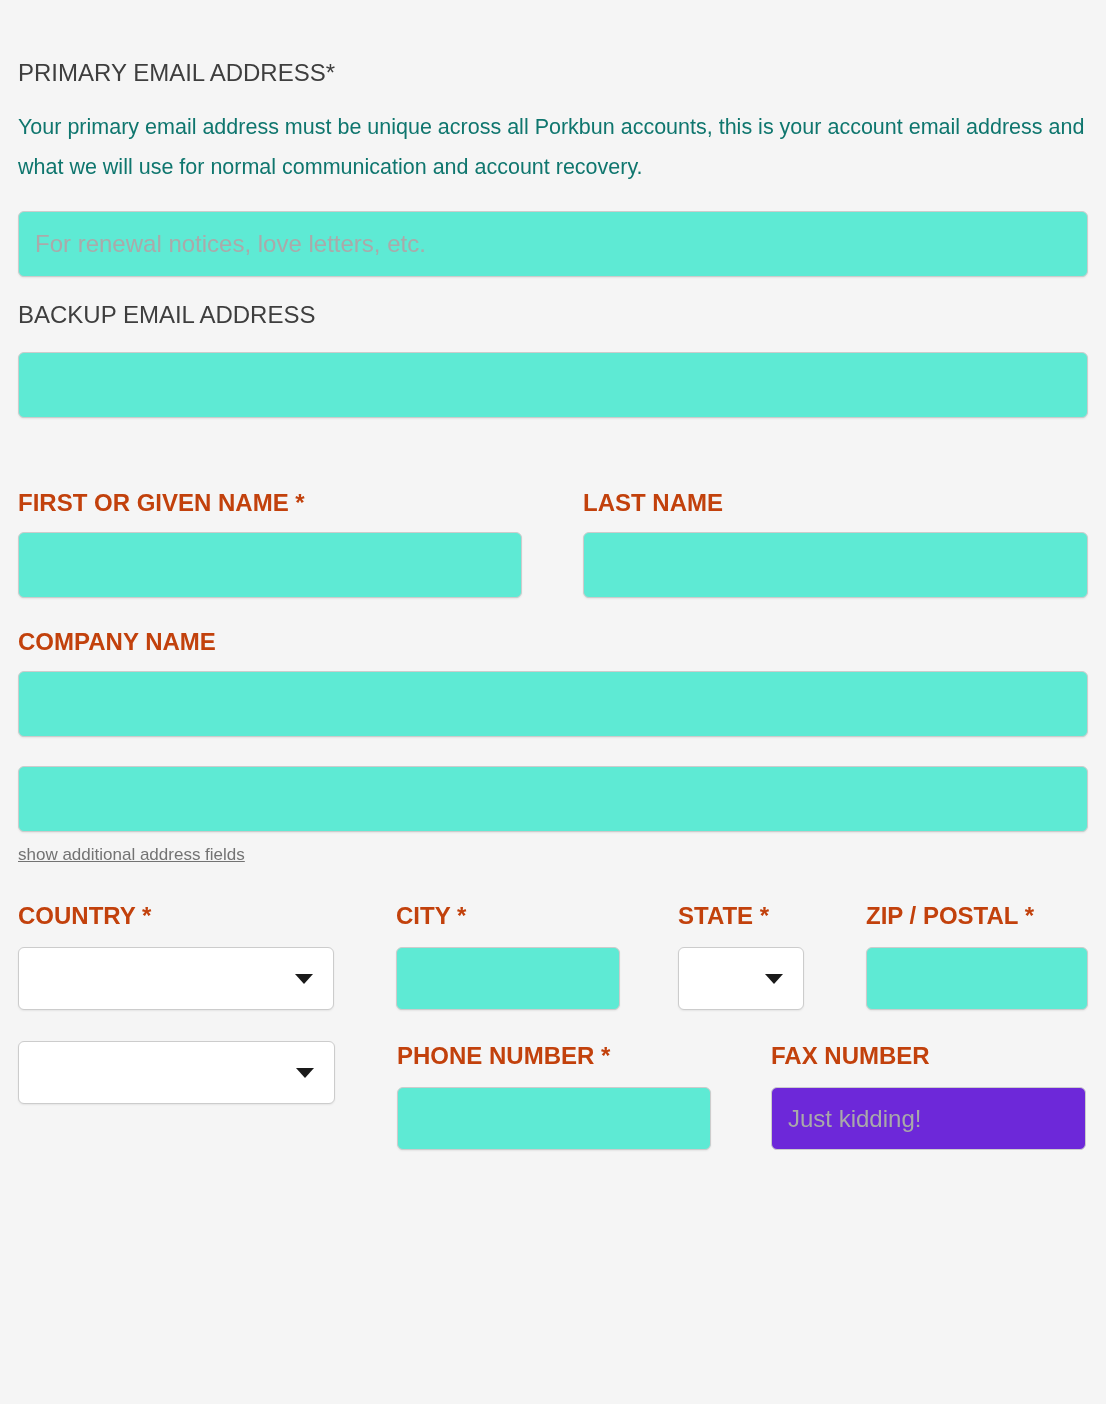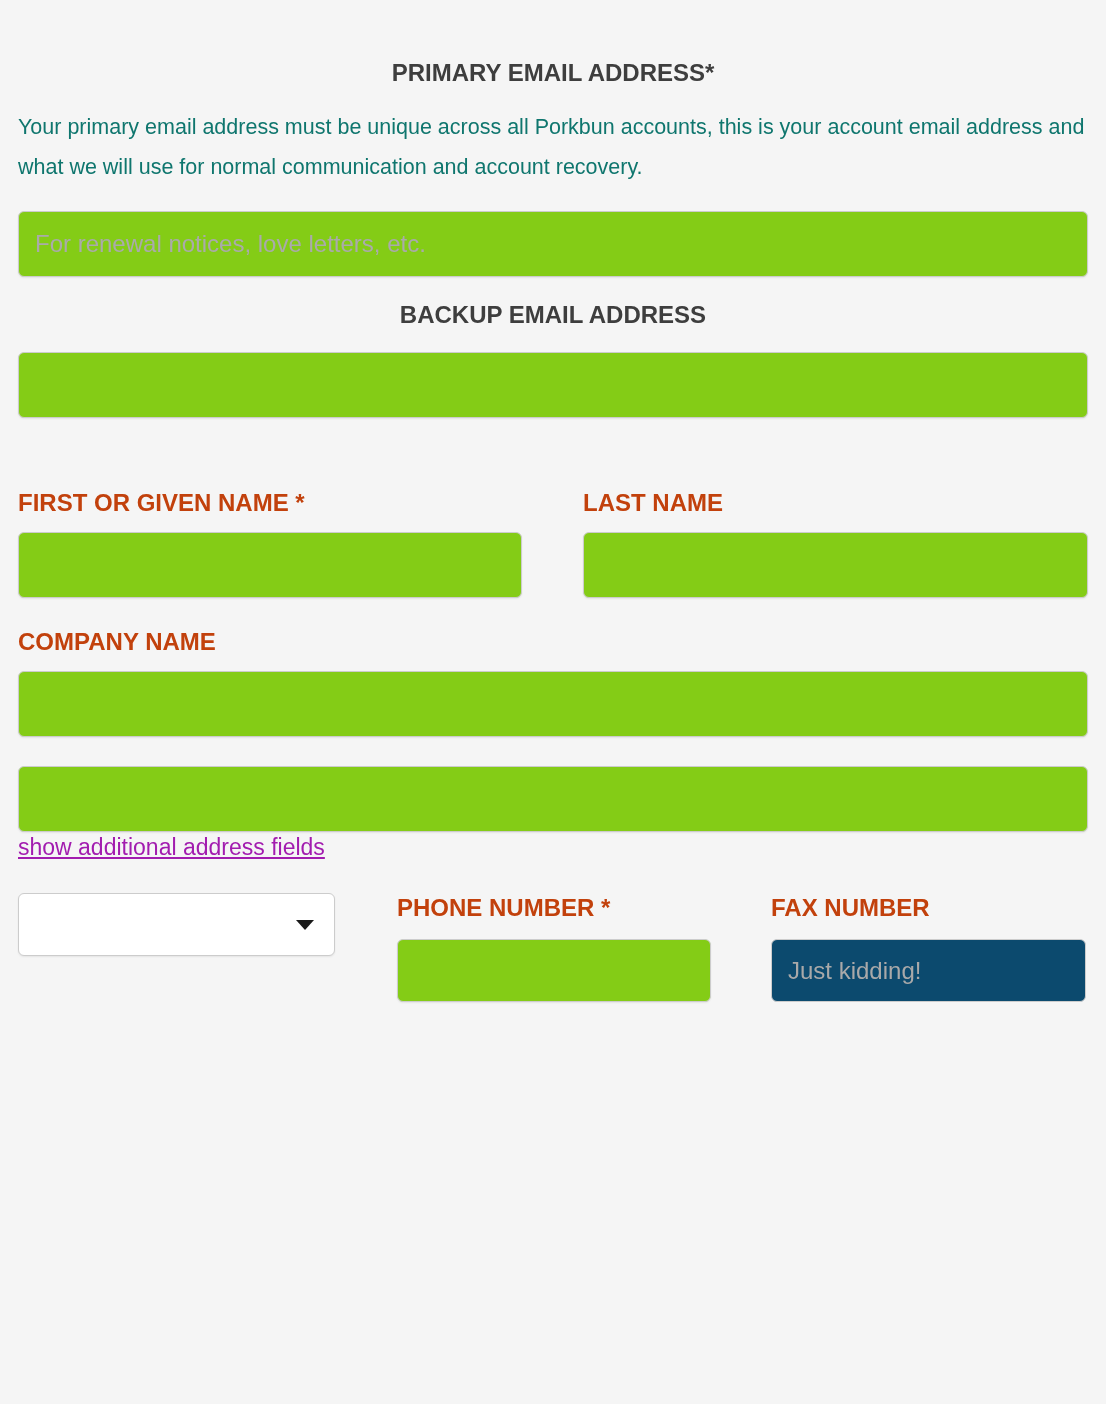--- a/index.html
+++ b/index.html
@@ -13,50 +13,49 @@
     height: 1404px;
     box-sizing: border-box;
     background: #f5f5f5;
     padding: 57px 18px 0;
     font-family: "Liberation Sans", "DejaVu Sans", sans-serif;
     overflow: hidden;
   }
   .section-title {
     font-size: 24px;
     line-height: 32px;
-    font-weight: 700;
+    font-weight: 400;
     color: #3e3e3e;
     margin: 0;
-    text-align: center;
   }
   .desc {
     font-size: 21.5px;
     line-height: 40px;
     color: #0f766e;
     margin: 18px 0 0;
   }
   .text-input {
     display: block;
     width: 100%;
     height: 66px;
     box-sizing: border-box;
     border: 1px solid #cccccc;
     border-radius: 6px;
-    background: #84cc16;
+    background: #5eead4;
     box-shadow: 0 1px 2px rgba(0,0,0,0.07);
     padding: 0 16px;
     font-family: "Liberation Sans", "DejaVu Sans", sans-serif;
     font-size: 24px;
     color: #444444;
     outline: none;
   }
   .text-input::placeholder { color: #aaaaaa; opacity: 1; }
   .text-input.small { height: 63px; }
   .text-input.disabled {
-    background: #0c4a6e;
+    background: #6d28d9;
     box-shadow: none;
     color: #a9a9a9;
   }
   .text-input.disabled::placeholder { color: #a9a9a9; }
 
   .mb-input1 { margin-top: 24px; margin-bottom: 22px; }
   .mb-input2 { margin-top: 21px; margin-bottom: 70px; }
 
   .field-label {
     font-size: 24px;
@@ -69,25 +68,25 @@
   .row-names { margin-bottom: 29px; }
 
   .col-first { width: 504px; margin-right: 61px; }
   .col-last  { width: 505px; }
 
   .company-block { margin-bottom: 29px; }
   .address-block { margin-bottom: 0; }
 
   .link {
     display: inline-block;
-    margin-top: 2px;
+    margin-top: 10px;
     margin-bottom: 33px;
-    font-size: 23px;
+    font-size: 17px;
     line-height: 26px;
-    color: #a21caf;
+    color: #737373;
     text-decoration: underline;
     cursor: pointer;
   }
 
   .grid-row { display: flex; margin-bottom: 31px; }
   .gcol { box-sizing: border-box; }
   .gcol .field-label { margin-bottom: 16px; }
 
   .c-country { width: 316px; margin-right: 62px; }
   .c-city    { width: 224px; margin-right: 58px; }
@@ -150,20 +149,44 @@
   <div class="company-block">
     <div class="field-label">COMPANY NAME</div>
     <input type="text" class="text-input" style="">
   </div>
 
   <div class="address-block">
     <input type="text" class="text-input" style="">
     <a class="link">show additional address fields</a>
   </div>
 
+  <div class="grid-row">
+    <div class="gcol c-country">
+      <div class="field-label">COUNTRY *</div>
+      <div class="select" role="combobox" aria-expanded="false">
+        <span></span>
+        <span class="caret"></span>
+      </div>
+    </div>
+    <div class="gcol c-city">
+      <div class="field-label">CITY *</div>
+      <input type="text" class="text-input small" style="">
+    </div>
+    <div class="gcol c-state">
+      <div class="field-label">STATE *</div>
+      <div class="select" role="combobox" aria-expanded="false">
+        <span></span>
+        <span class="caret"></span>
+      </div>
+    </div>
+    <div class="gcol c-zip">
+      <div class="field-label">ZIP / POSTAL *</div>
+      <input type="text" class="text-input small" style="">
+    </div>
+  </div>
 
   <div class="grid-row">
     <div class="gcol c-pcode">
       <div class="select" role="combobox" aria-expanded="false">
         <span></span>
         <span class="caret"></span>
       </div>
     </div>
     <div class="gcol c-pnum">
       <div class="field-label">PHONE NUMBER *</div>

